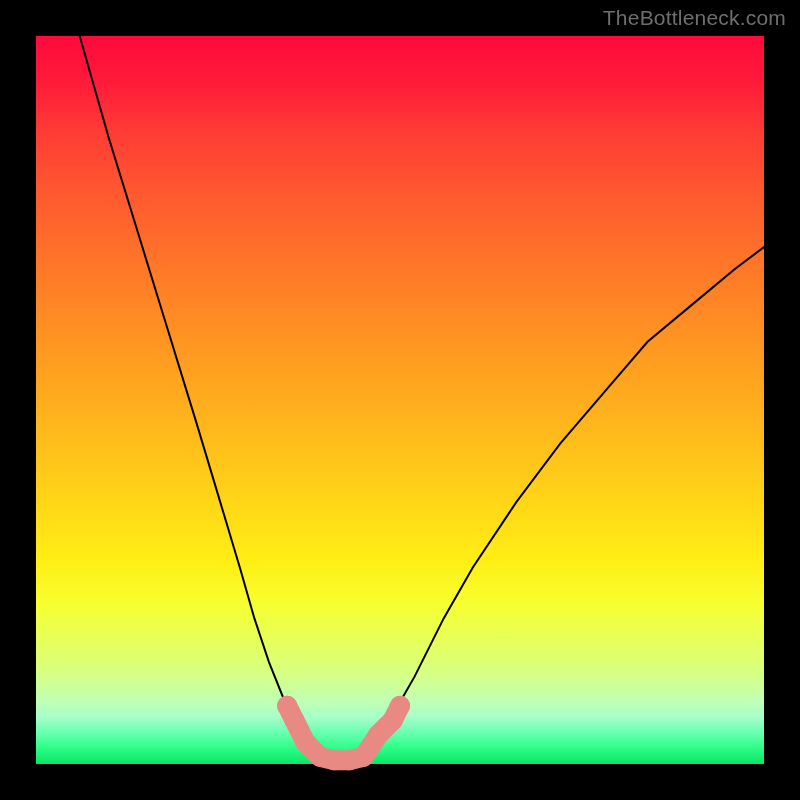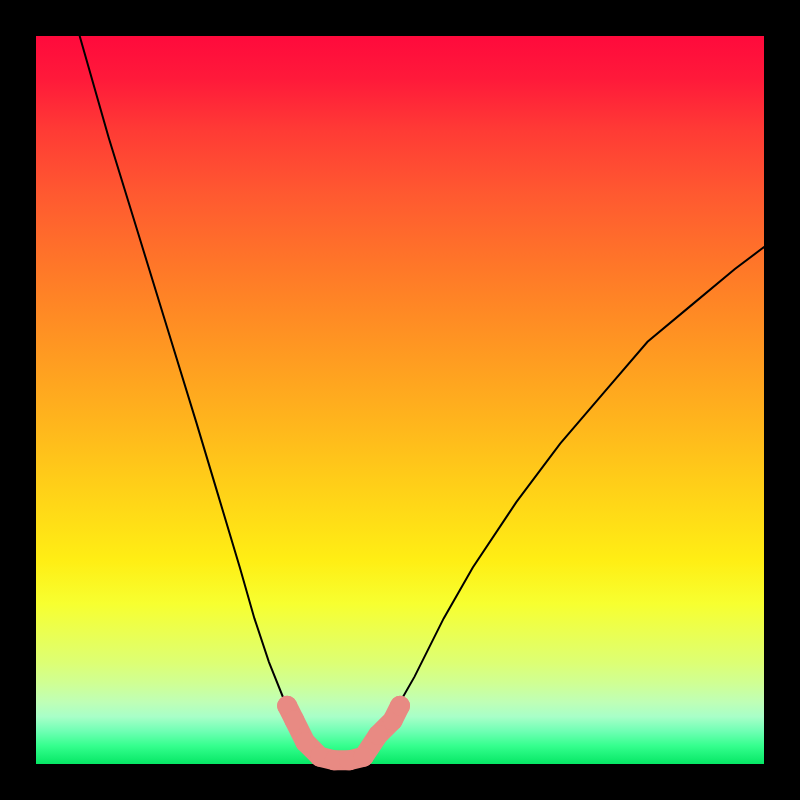--- a/index.html
+++ b/index.html
@@ -62,20 +62,21 @@
     top: 0;
     width: 728px;
     height: 728px;
     overflow: visible;
   }
 </style>
 </head>
 <body>
 
 <div class="frame">
+  <div class="watermark">TheBottleneck.com</div>
   <div class="plot">
     <svg class="curves" viewBox="0 0 728 728">
       <g>
           <path d="M43.68 0.00 L72.80 101.92 L101.92 196.56 L131.04 291.20 L160.16 385.84 L182.00 458.64 L203.84 531.44 L218.40 582.40 L232.96 626.08 L247.52 662.48 L262.08 691.60 L276.64 713.44 L291.20 720.72 L291.20 720.72 L298.48 724.36 L305.76 724.36 L313.04 724.36 L320.32 720.72 " fill="none" stroke="#000000" stroke-width="2" stroke-linecap="round"></path>
           <path d="M320.32 720.72 L320.32 720.72 L349.44 691.60 L378.56 640.64 L407.68 582.40 L436.80 531.44 L480.48 465.92 L524.16 407.68 L567.84 356.72 L611.52 305.76 L655.20 269.36 L698.88 232.96 L728.00 211.12 " fill="none" stroke="#000000" stroke-width="2" stroke-linecap="round"></path>
         </g>
       <g>
           <path d="M251.16 669.76 L258.44 684.32 L269.36 706.16 L283.92 720.72 L298.48 724.36 L313.04 724.36 L327.60 720.72 L342.16 698.88 L356.72 684.32 L364.00 669.76 " fill="none" stroke="#e88a83" stroke-width="20" stroke-linecap="round" stroke-linejoin="round"></path>
           <circle cx="251.16" cy="669.76" r="10" fill="#e88a83" stroke="#c9544c" stroke-width="0"></circle>
           <circle cx="258.44" cy="684.32" r="10" fill="#e88a83" stroke="#c9544c" stroke-width="0"></circle>

